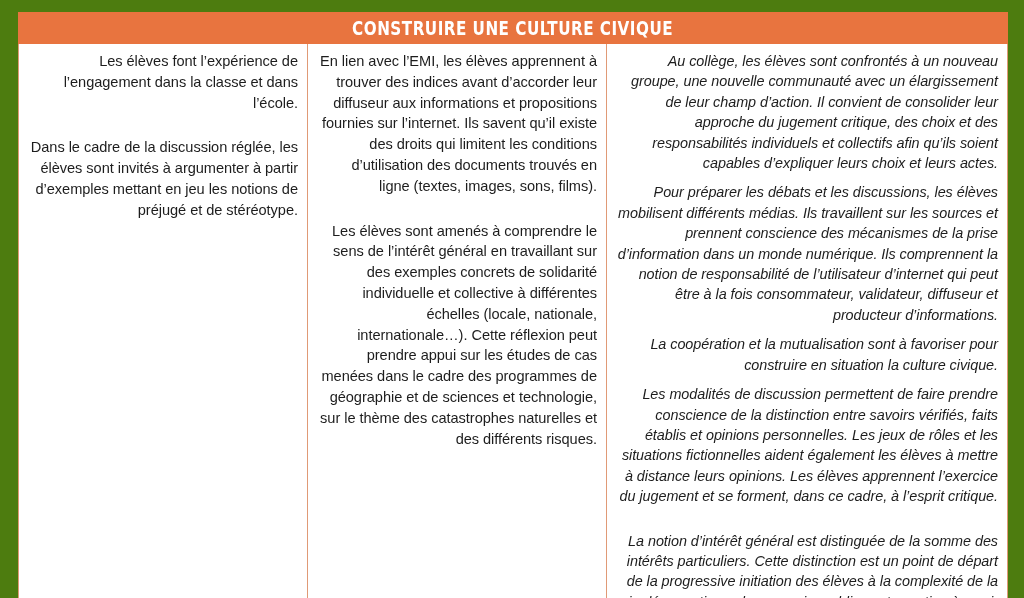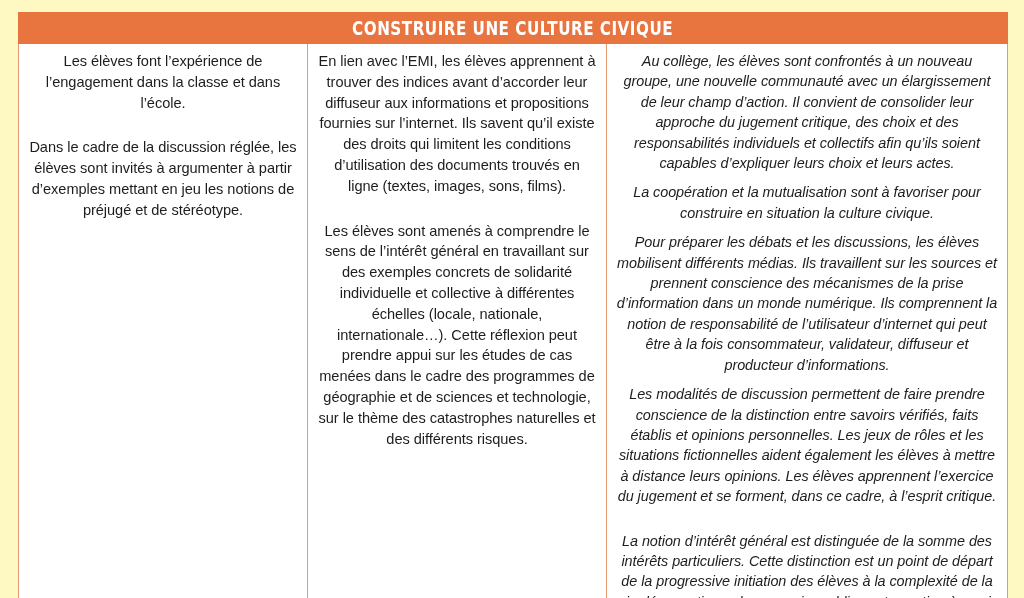--- a/index.html
+++ b/index.html
@@ -12,21 +12,21 @@
     height: 598px;
     overflow: hidden;
     font-family: "Liberation Sans", sans-serif;
     -webkit-font-smoothing: antialiased;
   }
 
   .page {
     position: relative;
     width: 1024px;
     height: 598px;
-    background: #fef9c3;
+    background: #4d7c0f;
   }
 
   .table-wrap {
     position: absolute;
     left: 18px;
     top: 12px;
     width: 990px;
   }
 
   .banner {
@@ -76,21 +76,21 @@
   .col-3 {
     width: 399px;
     flex: 1 1 auto;
   }
 
   .col p {
     margin: 0 0 9px 0;
     color: #1d1d1d;
     font-size: 14.6px;
     line-height: 20.8px;
-    text-align: center;
+    text-align: right;
     letter-spacing: -0.05px;
   }
   .col p:last-child {
     margin-bottom: 0;
     margin-top: 24px;
   }
 
   .col-3 p {
     font-size: 14.4px;
     line-height: 20.4px;
@@ -114,21 +114,21 @@
         <p>Dans le cadre de la discussion réglée, les élèves sont invités à argumenter à partir d’exemples mettant en jeu les notions de préjugé et de stéréotype.</p>
       </div>
 
       <div class="col col-2">
         <p>En lien avec l’EMI, les élèves apprennent à trouver des indices avant d’accorder leur diffuseur aux informations et propositions fournies sur l’internet. Ils savent qu’il existe des droits qui limitent les conditions d’utilisation des documents trouvés en ligne (textes, images, sons, films).</p>
         <p>Les élèves sont amenés à comprendre le sens de l’intérêt général en travaillant sur des exemples concrets de solidarité individuelle et collective à différentes échelles (locale, nationale, internationale…). Cette réflexion peut prendre appui sur les études de cas menées dans le cadre des programmes de géographie et de sciences et technologie, sur le thème des catastrophes naturelles et des différents risques.</p>
       </div>
 
       <div class="col col-3">
         <p>Au collège, les élèves sont confrontés à un nouveau groupe, une nouvelle communauté avec un élargissement de leur champ d’action. Il convient de consolider leur approche du jugement critique, des choix et des responsabilités individuels et collectifs afin qu’ils soient capables d’expliquer leurs choix et leurs actes.</p>
+        <p>Pour préparer les débats et les discussions, les élèves mobilisent différents médias. Ils travaillent sur les sources et prennent conscience des mécanismes de la prise d’information dans un monde numérique. Ils comprennent la notion de responsabilité de l’utilisateur d’internet qui peut être à la fois consommateur, validateur, diffuseur et producteur d’informations.</p>
         <p>La coopération et la mutualisation sont à favoriser pour construire en situation la culture civique.</p>
-        <p>Pour préparer les débats et les discussions, les élèves mobilisent différents médias. Ils travaillent sur les sources et prennent conscience des mécanismes de la prise d’information dans un monde numérique. Ils comprennent la notion de responsabilité de l’utilisateur d’internet qui peut être à la fois consommateur, validateur, diffuseur et producteur d’informations.</p>
         <p>Les modalités de discussion permettent de faire prendre conscience de la distinction entre savoirs vérifiés, faits établis et opinions personnelles. Les jeux de rôles et les situations fictionnelles aident également les élèves à mettre à distance leurs opinions. Les élèves apprennent l’exercice du jugement et se forment, dans ce cadre, à l’esprit critique.</p>
         <p>La notion d’intérêt général est distinguée de la somme des intérêts particuliers. Cette distinction est un point de départ de la progressive initiation des élèves à la complexité de la vie démocratique : les pouvoirs publics ont vocation à servir l’intérêt général, la délibération à le définir au milieu des opinions contradictoires, tandis que les intérêts particuliers se défendent. L’étude de cas concrets mettant en évidence le rôle des groupes de pression dans les décisions (par exemple environnementales ou de réglementation) peut faire saisir cette distinction.</p>
       </div>
 
     </div>
   </div>
 </div>
 
 </body></html>

